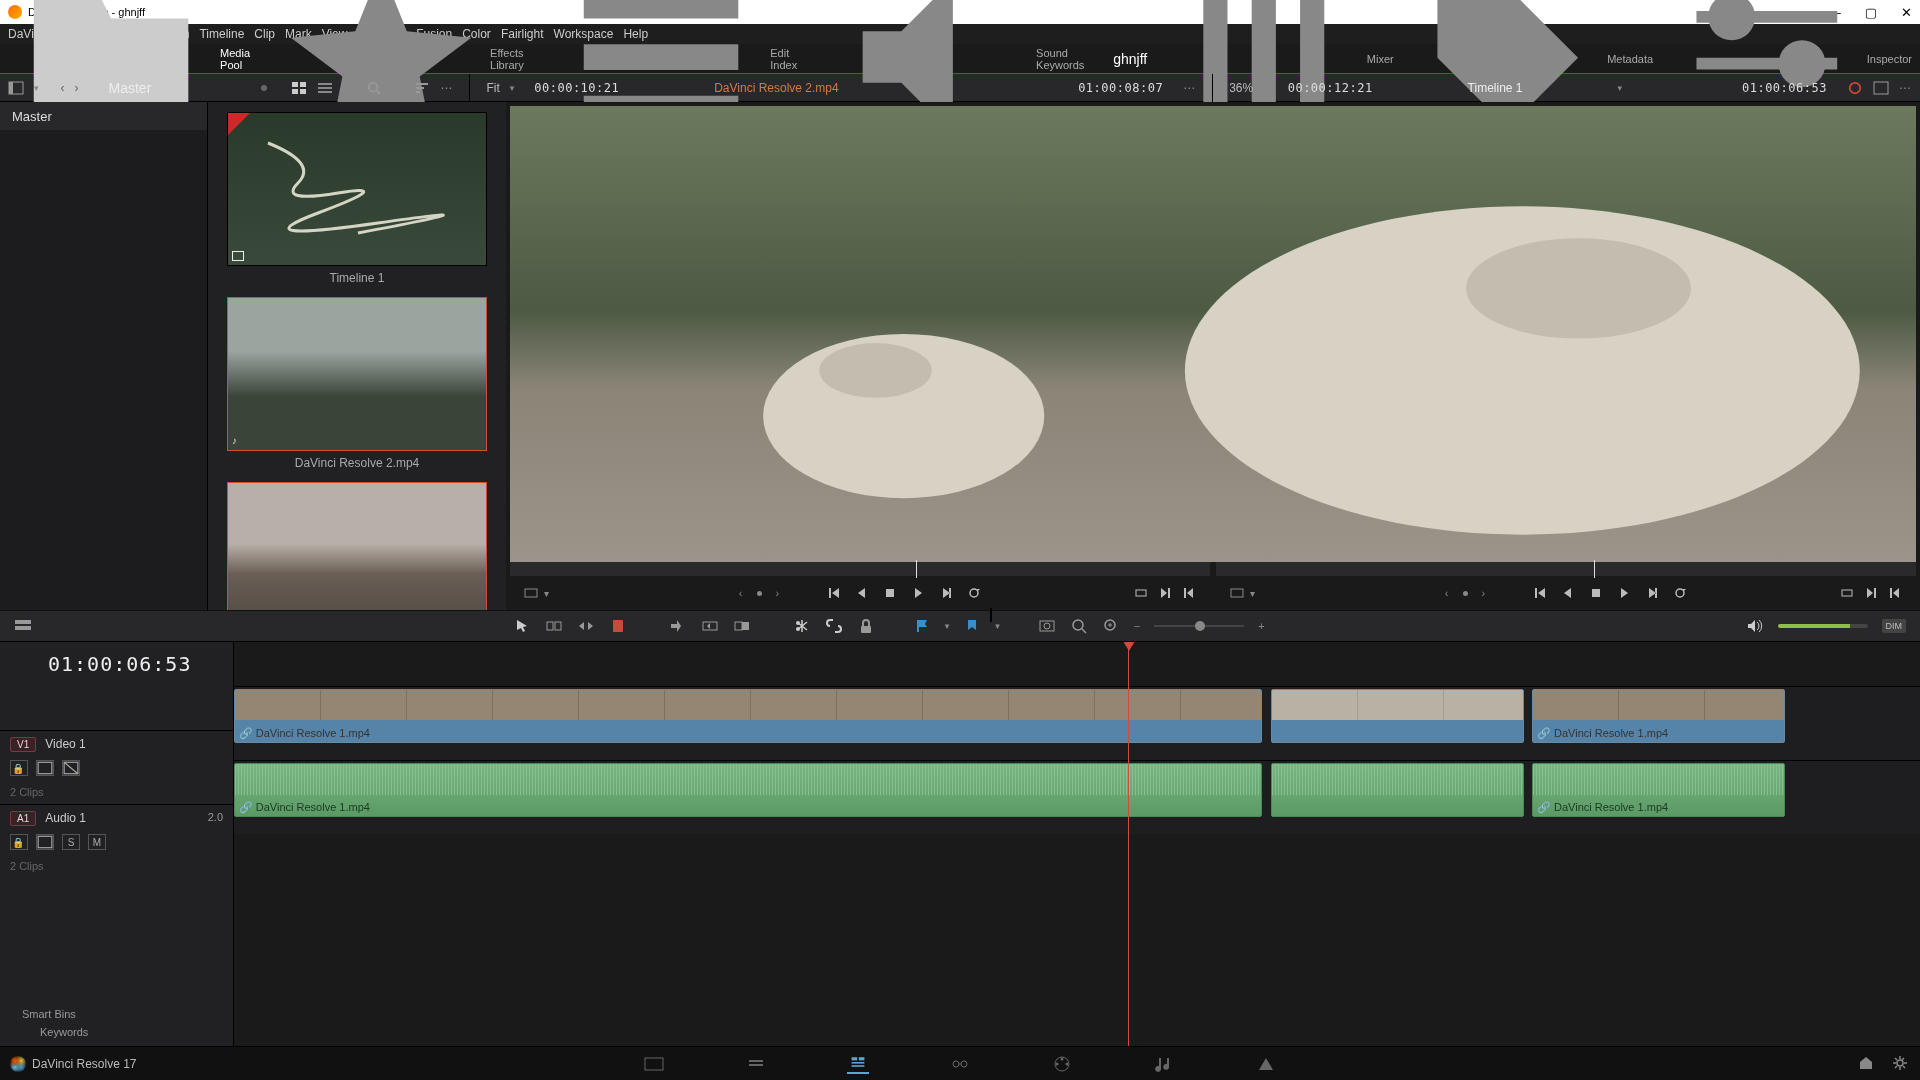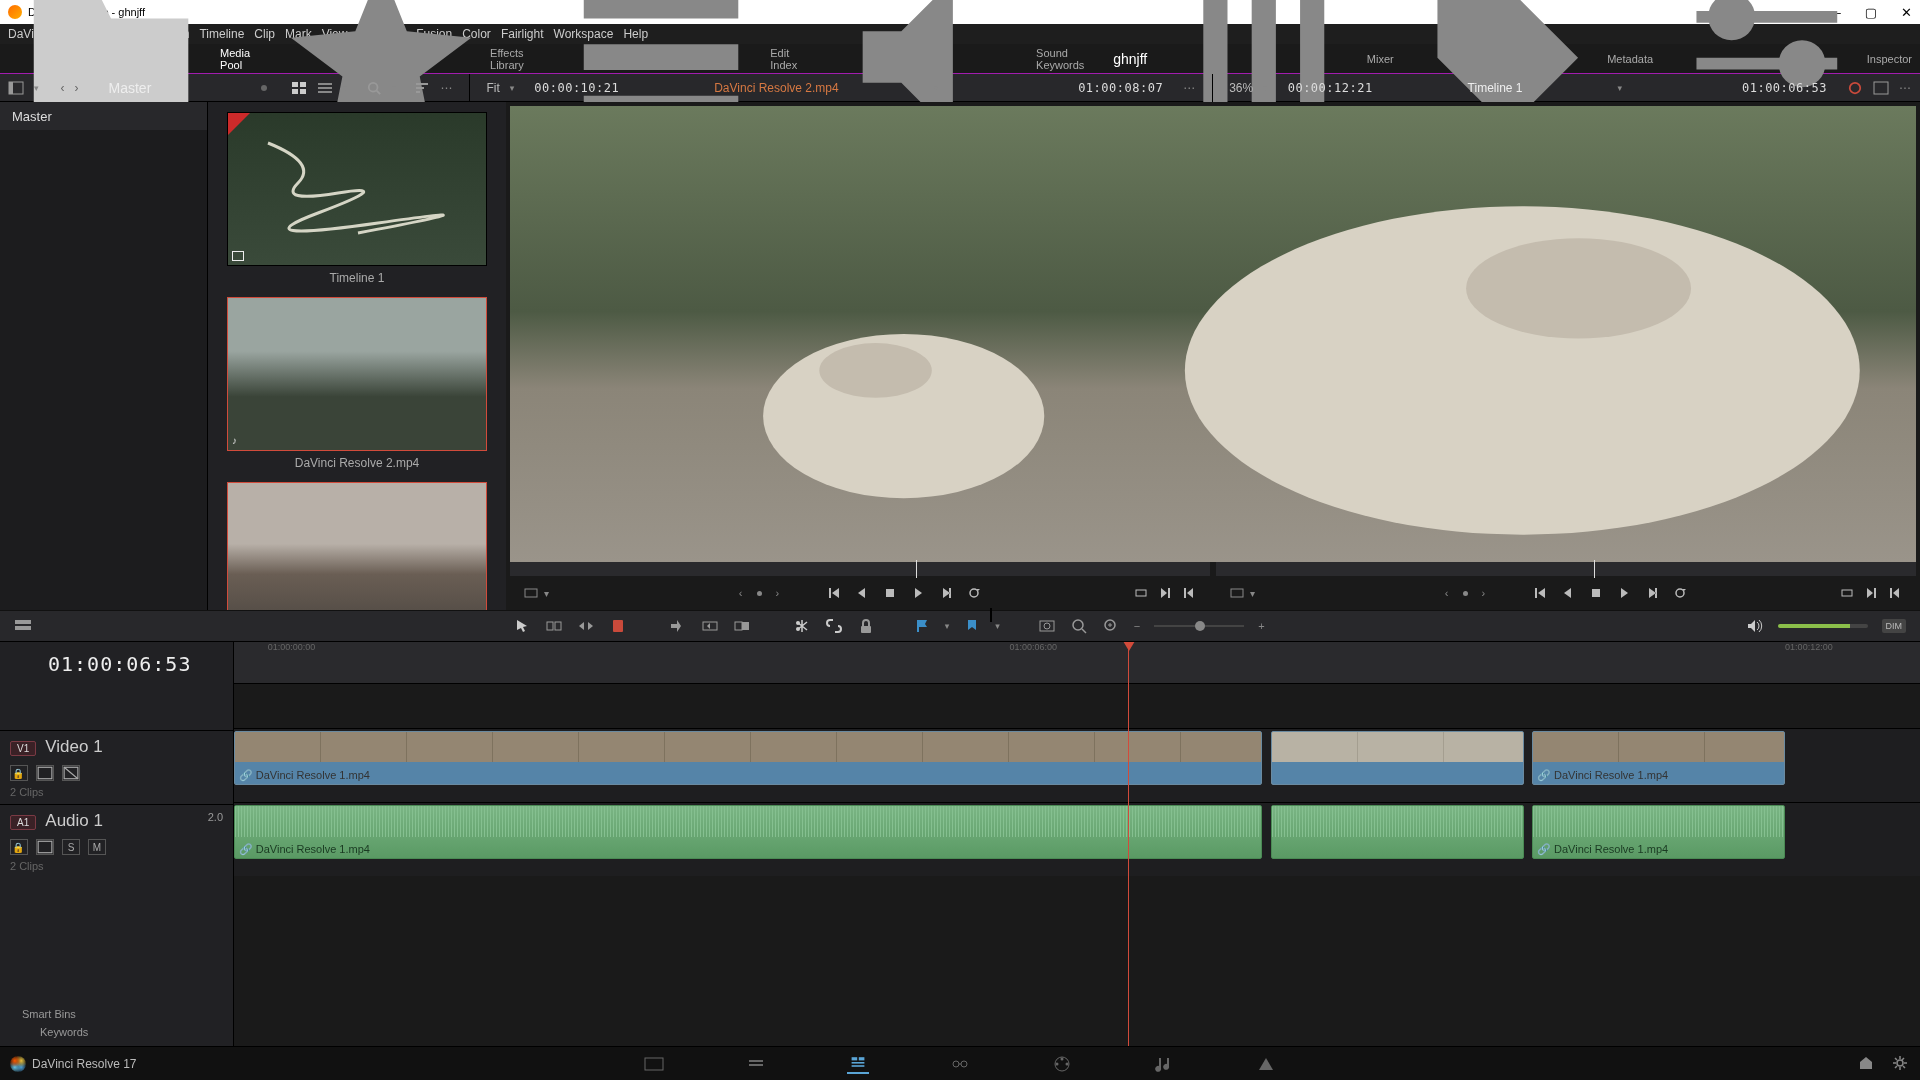--- a/index.html
+++ b/index.html
@@ -66,21 +66,21 @@
 .vol-track { width: 90px; height: 4px; background: linear-gradient(to right,#8bbf4a 0%,#8bbf4a 80%,#444 80%,#444 100%); border-radius:2px;}
 .zoom-track { width: 90px; height: 2px; background: #444; position:relative;}
 .zoom-track .knob { position:absolute; top:-4px; left:45%; width:10px; height:10px; background:#888; border-radius:50%;}
 .dim { background:#444; color:#bbb; font-size:9px; padding:2px 4px; border-radius:2px;}
 
 .timeline { flex: 1; display: flex; background: #1a1a1a; height: calc(1080px - 24px - 20px - 30px - 28px - 508px - 32px - 34px); }
 .tl-head { width: 234px; background: #212124; border-right: 1px solid #000; }
 .tl-tc-big { font-family: monospace; font-size: 20px; color: #eee; padding: 10px 0 10px 48px; letter-spacing: 1px; }
 .track-hdr { height: 74px; border-top: 1px solid #000; padding: 6px 10px; position: relative; }
 .track-hdr .lbl { display:inline-block; background:#3a2126; border:1px solid #7a3a44; color:#ddd; padding:1px 6px; font-size:10px; border-radius:2px;}
-.track-hdr .nm { color:#ccc; font-size:17px; margin-left:6px;}
+.track-hdr .nm { color:#ccc; font-size:12px; margin-left:6px;}
 .track-hdr .cnt { color:#666; font-size:11px; position:absolute; bottom:6px; left:10px;}
 .track-hdr .icons { display:flex; gap:8px; margin-top:8px;}
 .track-hdr .icons span { width:18px; height:16px; border:1px solid #555; display:flex; align-items:center; justify-content:center; font-size:10px; color:#aaa; cursor:pointer;}
 .track-hdr .ch { position:absolute; top:6px; right:10px; font-size:11px; color:#999;}
 
 .tl-body { flex:1; position: relative; overflow: hidden; }
 .ruler { height: 42px; background: #2a2a2d; position: relative; border-bottom: 1px solid #000; }
 .ruler .tick { position:absolute; top:0; font-size:9px; color:#666; }
 .playhead { position:absolute; top:0; bottom:0; width:1px; background:#d14b3b; z-index:50;}
 .playhead::before { content:""; position:absolute; top:-1px; left:-5px; width:0; height:0; border-left:6px solid transparent; border-right:6px solid transparent; border-top:10px solid #d14b3b;}
@@ -570,25 +570,20 @@
               <rect fill="none" stroke="#aaa" x="1" y="1" width="12" height="10"></rect>
             </svg>
           </span>
         <span>S</span>
         <span>M</span>
       </div>
       <span class="cnt">2 Clips</span>
     </div>
   </div>
   <div class="tl-body">
-    <div class="ruler">
-      <span class="tick" style="left:2%">01:00:00:00</span>
-      <span class="tick" style="left:46%">01:00:06:00</span>
-      <span class="tick" style="left:92%">01:00:12:00</span>
-    </div>
     <div style="height:44px"></div>
     <div class="track-lane">
       <div class="clip v" style="left:0;width:61%">
         <div class="thumbs"></div>
           <div class="bluebar"></div>
         <span class="lbl">🔗 <span>DaVinci Resolve 1.mp4</span></span>
       </div>
       <div class="clip v" style="left:61.5%;width:15%">
         <div class="thumbs" style="background:repeating-linear-gradient(90deg,#b8b2a4 0,#b8b2a4 85px,#a49e90 85px,#a49e90 86px)"></div>
           <div class="bluebar"></div>

